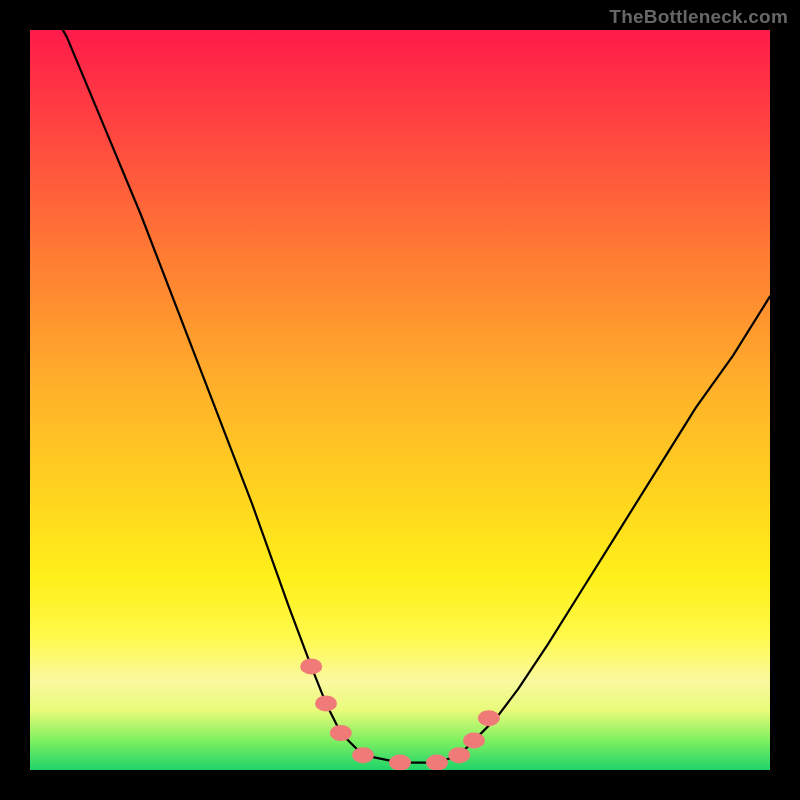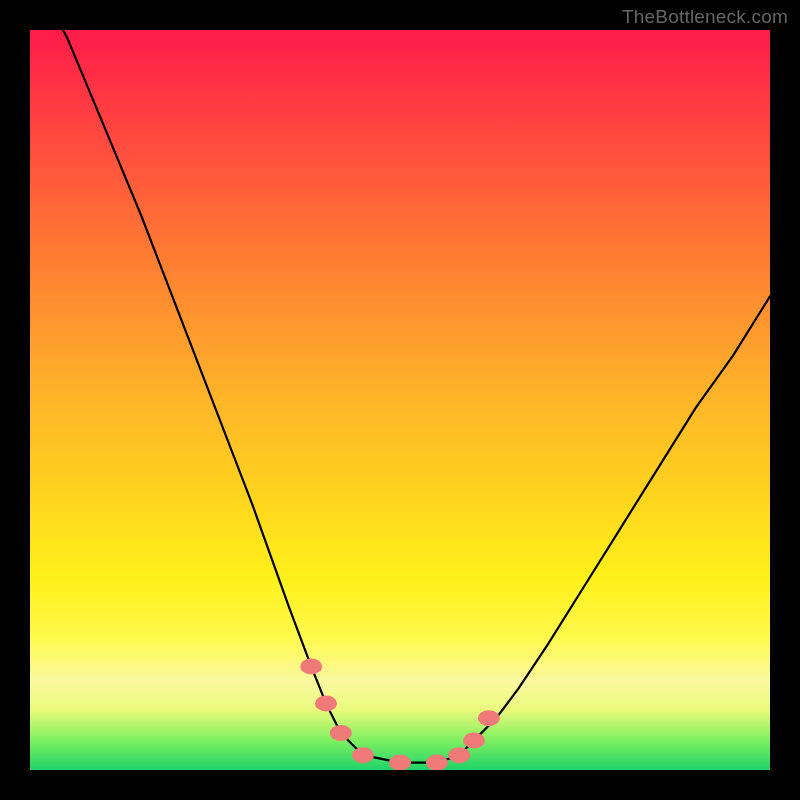--- a/index.html
+++ b/index.html
@@ -43,21 +43,21 @@
     inset: 0;
     width: 100%;
     height: 100%;
   }
   .watermark {
     position: absolute;
     top: 6px;
     right: 12px;
     color: #666;
     font-size: 19px;
-    font-weight: 400;
+    font-weight: 700;
     letter-spacing: 0.2px;
     user-select: none;
   }
 </style>
 </head>
 <body>
 
 <div class="frame">
 
   <div class="plot-area">

